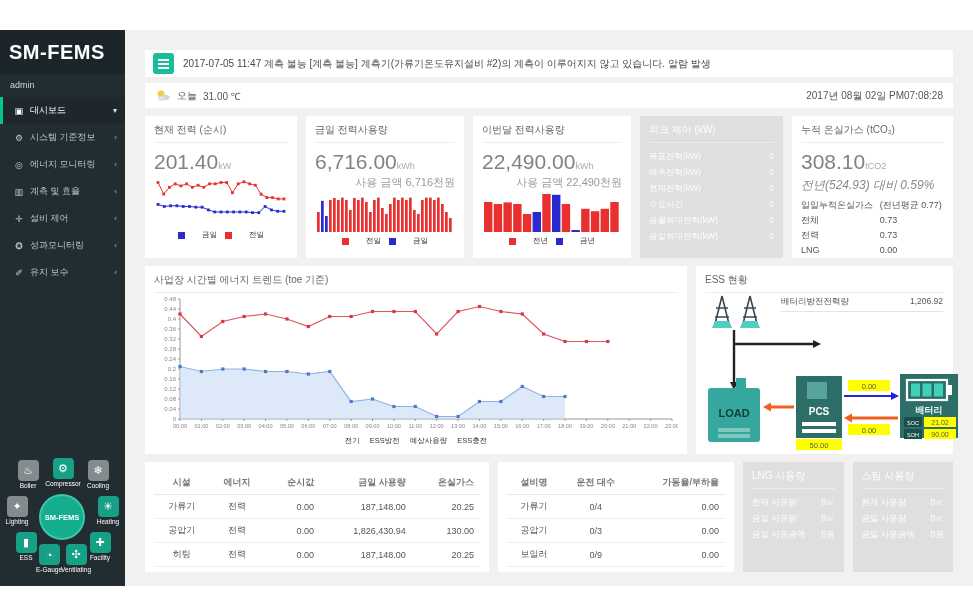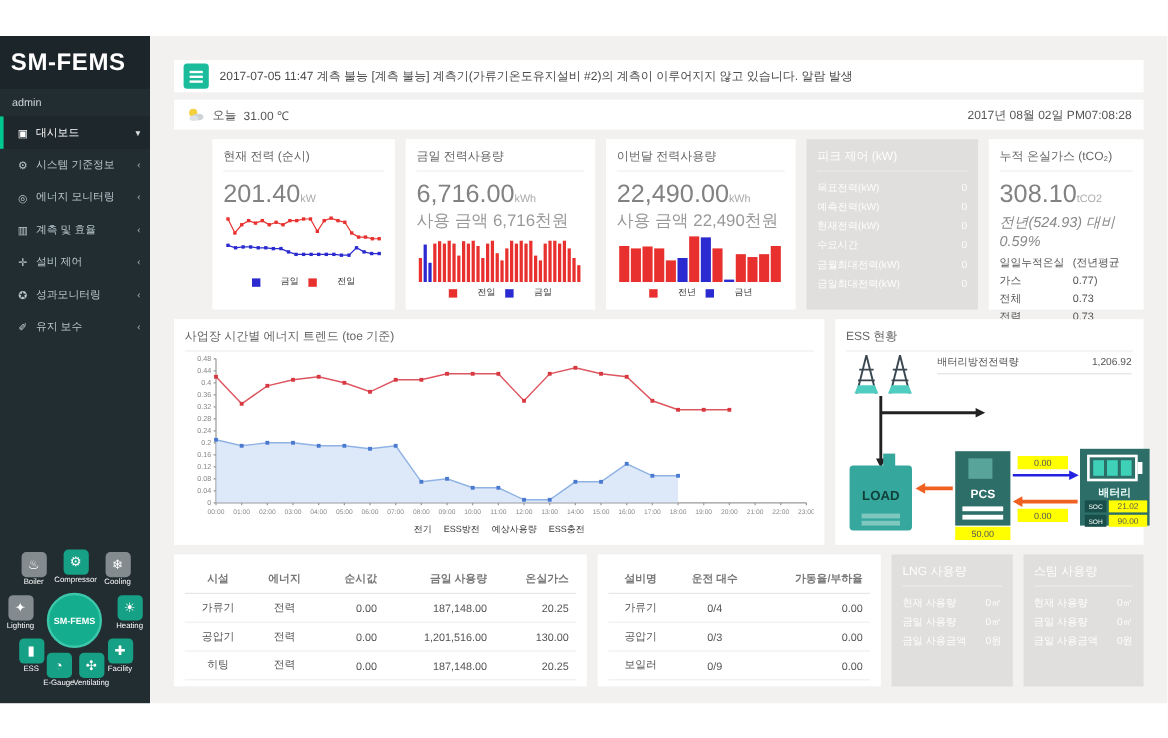--- a/index.html
+++ b/index.html
@@ -27,27 +27,27 @@
   
   .main { position:absolute; left:125px; top:30px; width:848px; height:556px; background:#f2f1f0; padding:20px; }
   .alertbar { background:#fff; height:27px; display:flex; align-items:center; padding:0 8px; gap:9px; }
   .hamburger { width:21px; height:21px; background:#1abc9c; border-radius:3px; display:flex; flex-direction:column; justify-content:center; align-items:center; gap:2px; cursor:pointer; flex:none; }
   .hamburger span { width:11px; height:2px; background:#fff; display:block; }
   .alert-text { font-size:10px; color:#4a4a4a; white-space:nowrap; overflow:hidden; }
 
   .infobar { background:#fff; height:25px; margin-top:6px; display:flex; align-items:center; padding:0 10px; font-size:10px; color:#555; gap:6px; }
   .datetime { margin-left:auto; color:#555; }
 
-  .kpirow { display:flex; gap:9px; margin-top:8px; height:142px;margin-left:32px; }
+  .kpirow { display:flex; gap:9px; margin-top:8px; height:142px; }
   .card { background:#fff; padding:7px 9px; }
   .ctitle { font-size:10px; color:#666; padding-bottom:5px; border-bottom:1px solid #eee; white-space:nowrap; }
   .c1{width:152px}.c2{width:158px}.c3{width:158px}.c4{width:143px}.c5{flex:1}
   .bigval { font-size:21px; color:#828282; font-weight:300; margin-top:7px; white-space:nowrap; }
   .bigval .unit { font-size:9px; color:#aaa; font-weight:400; }
-  .subval { font-size:14px; color:#999; margin-top:1px; }
+  .subval { font-size:11px; color:#999; margin-top:1px;text-align:right; }
   .legend { display:flex; justify-content:center; gap:8px; font-size:7.5px; color:#333; margin-top:2px; }
   .legend .li { display:flex; align-items:center; gap:17px; white-space:nowrap; }
   .legend .sw { width:7px; height:7px; display:inline-block; }
 
   .dim { background:#e1dfdd; }
   .dim .ctitle { color:rgba(255,255,255,.95); border-bottom-color:rgba(255,255,255,.4); }
   .kvrow { display:flex; justify-content:space-between; font-size:8.5px; line-height:16px; }
   .dim .kvrow { color:rgba(255,255,255,.95); }
   .c4 .kvlist { margin-top:5px; }
 
@@ -607,21 +607,21 @@
                   <td class="ac">가류기</td>
                   <td class="ac">전력</td>
                   <td class="ar">0.00</td>
                   <td class="ar">187,148.00</td>
                   <td class="ar">20.25</td>
                 </tr>
                 <tr>
                   <td class="ac">공압기</td>
                   <td class="ac">전력</td>
                   <td class="ar">0.00</td>
-                  <td class="ar">1,201,516.00</td>
+                  <td class="ar">1,826,430.94</td>
                   <td class="ar">130.00</td>
                 </tr>
                 <tr>
                   <td class="ac">히팅</td>
                   <td class="ac">전력</td>
                   <td class="ar">0.00</td>
                   <td class="ar">187,148.00</td>
                   <td class="ar">20.25</td>
                 </tr>
               </tbody>

